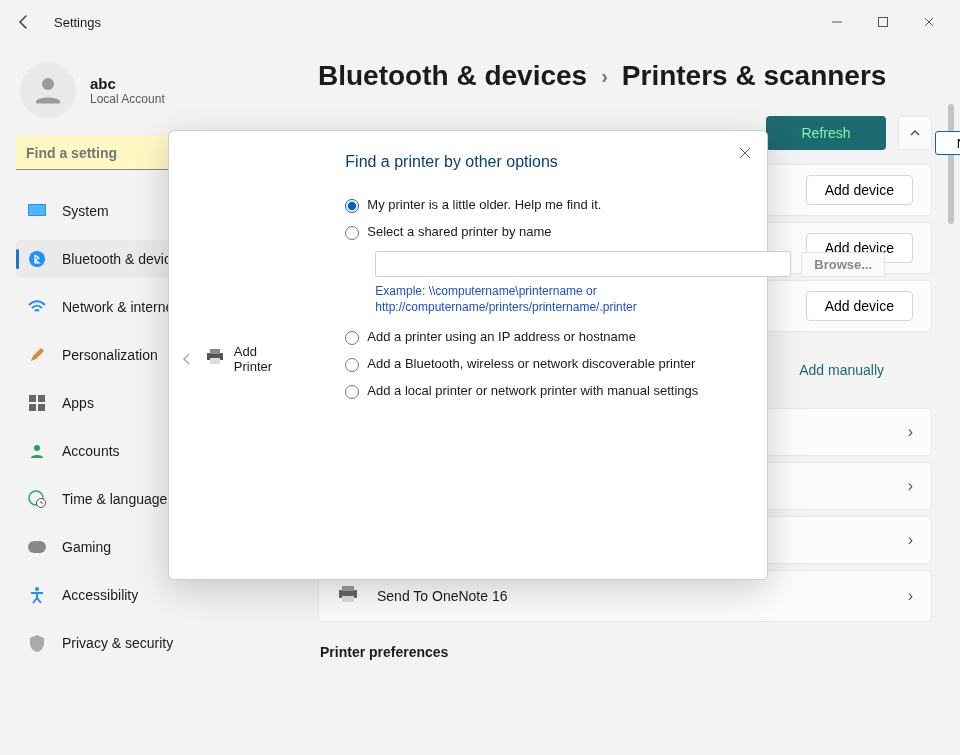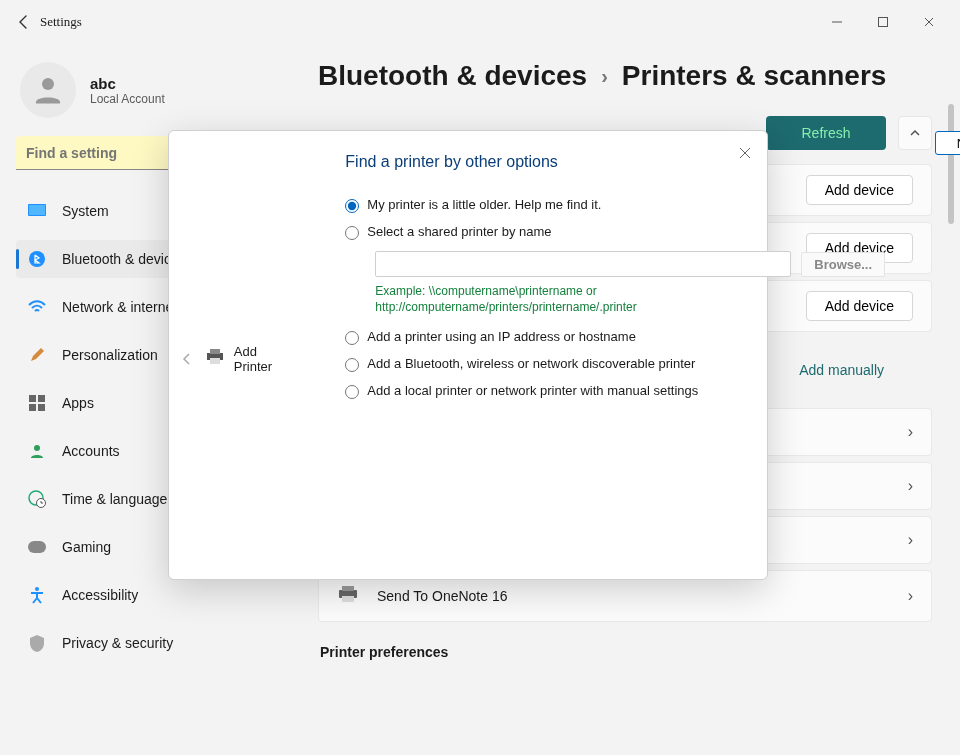--- a/index.html
+++ b/index.html
@@ -1,20 +1,20 @@
 <!DOCTYPE html>
 <html><head>
 <meta charset="utf-8">
 <style>
   * { box-sizing: border-box; margin: 0; padding: 0; font-family: "Segoe UI", sans-serif; }
   body { background: #f3f3f3; width: 960px; height: 755px; overflow: hidden; position: relative; color: #1b1b1b; }
 
   .titlebar { height: 44px; display: flex; align-items: center; padding: 0 8px; }
   .titlebar .back { width: 32px; height: 32px; display:flex; align-items:center; justify-content:center; border-radius:4px; }
-  .titlebar .title { font-size: 13px; margin-left: 0; font-family: Liberation Serif, serif; }
+  .titlebar .title { font-size: 13px; margin-left: 14px; }
   .titlebar .win-controls { margin-left: auto; display:flex; }
   .win-btn { width: 46px; height: 32px; display:flex; align-items:center; justify-content:center; color:#555; }
 
   .main { display:flex; height: calc(100% - 44px); }
 
   .sidebar { width: 290px; padding: 0 8px 8px 16px; display:flex; flex-direction:column; }
   .profile { display:flex; align-items:center; margin: 18px 0 18px 4px; gap:14px; }
   .avatar { width:56px; height:56px; border-radius:50%; background:#e9e9e9; display:flex; align-items:center; justify-content:center; }
   .avatar svg { fill:#9a9a9a; }
   .uname { font-size:15px; font-weight:600; }
@@ -53,21 +53,21 @@
   .dlg-head { display:flex; align-items:center; gap:10px; padding:14px 16px 6px 10px; }
   .dlg-back { width:24px; height:24px; display:flex; align-items:center; justify-content:center; color:#888; }
   .dlg-title { font-size:13px; }
   .dlg-body { padding: 10px 50px; flex:1; }
   .dlg-h { color:#0a3e78; font-size:16px; margin: 12px 0 26px 0; }
   .opt { display:flex; align-items:flex-start; gap:8px; font-size:13px; margin-bottom:11px; }
   .opt input[type=radio]{ margin-top:2px; accent-color:#0067c0; width:14px; height:14px; }
   .shared-sub { margin-left:30px; display:flex; gap:10px; align-items:center; margin-bottom:6px; }
   .shared-sub input[type=text]{ width:416px; height:26px; border:1px solid #cfcfcf; border-radius:2px; padding:0 6px; font-size:13px; }
   .browse { color:#888; background:#fafafa; border:1px solid #e4e4e4; border-radius:2px; padding:4px 12px; font-size:13px;font-weight:bold; }
-  .example { margin-left:30px; font-size:12px; color:#15803d; line-height:1.35; margin-bottom:14px; max-width: 420px;}
+  .example { margin-left:30px; font-size:12px; color:#1d4ed8; line-height:1.35; margin-bottom:14px; max-width: 420px;}
   .dlg-foot { display:flex; justify-content:flex-end; gap:10px; padding: 0 14px 14px 0; }
   .dlg-btn { width:70px; height:24px; font-size:13px; background:#fff; border:1px solid #bdbdbd; border-radius:3px; }
   .dlg-btn.primary { border-color:#0067c0; }
 
   .scrollbar { position:absolute; right:2px; top:60px; bottom:4px; width:14px; }
   .scrollthumb { position:absolute; top:0; width:6px; left:4px; height:120px; background:#c4c4c4; border-radius:3px; }
 
 </style>
 </head>
 <body>

